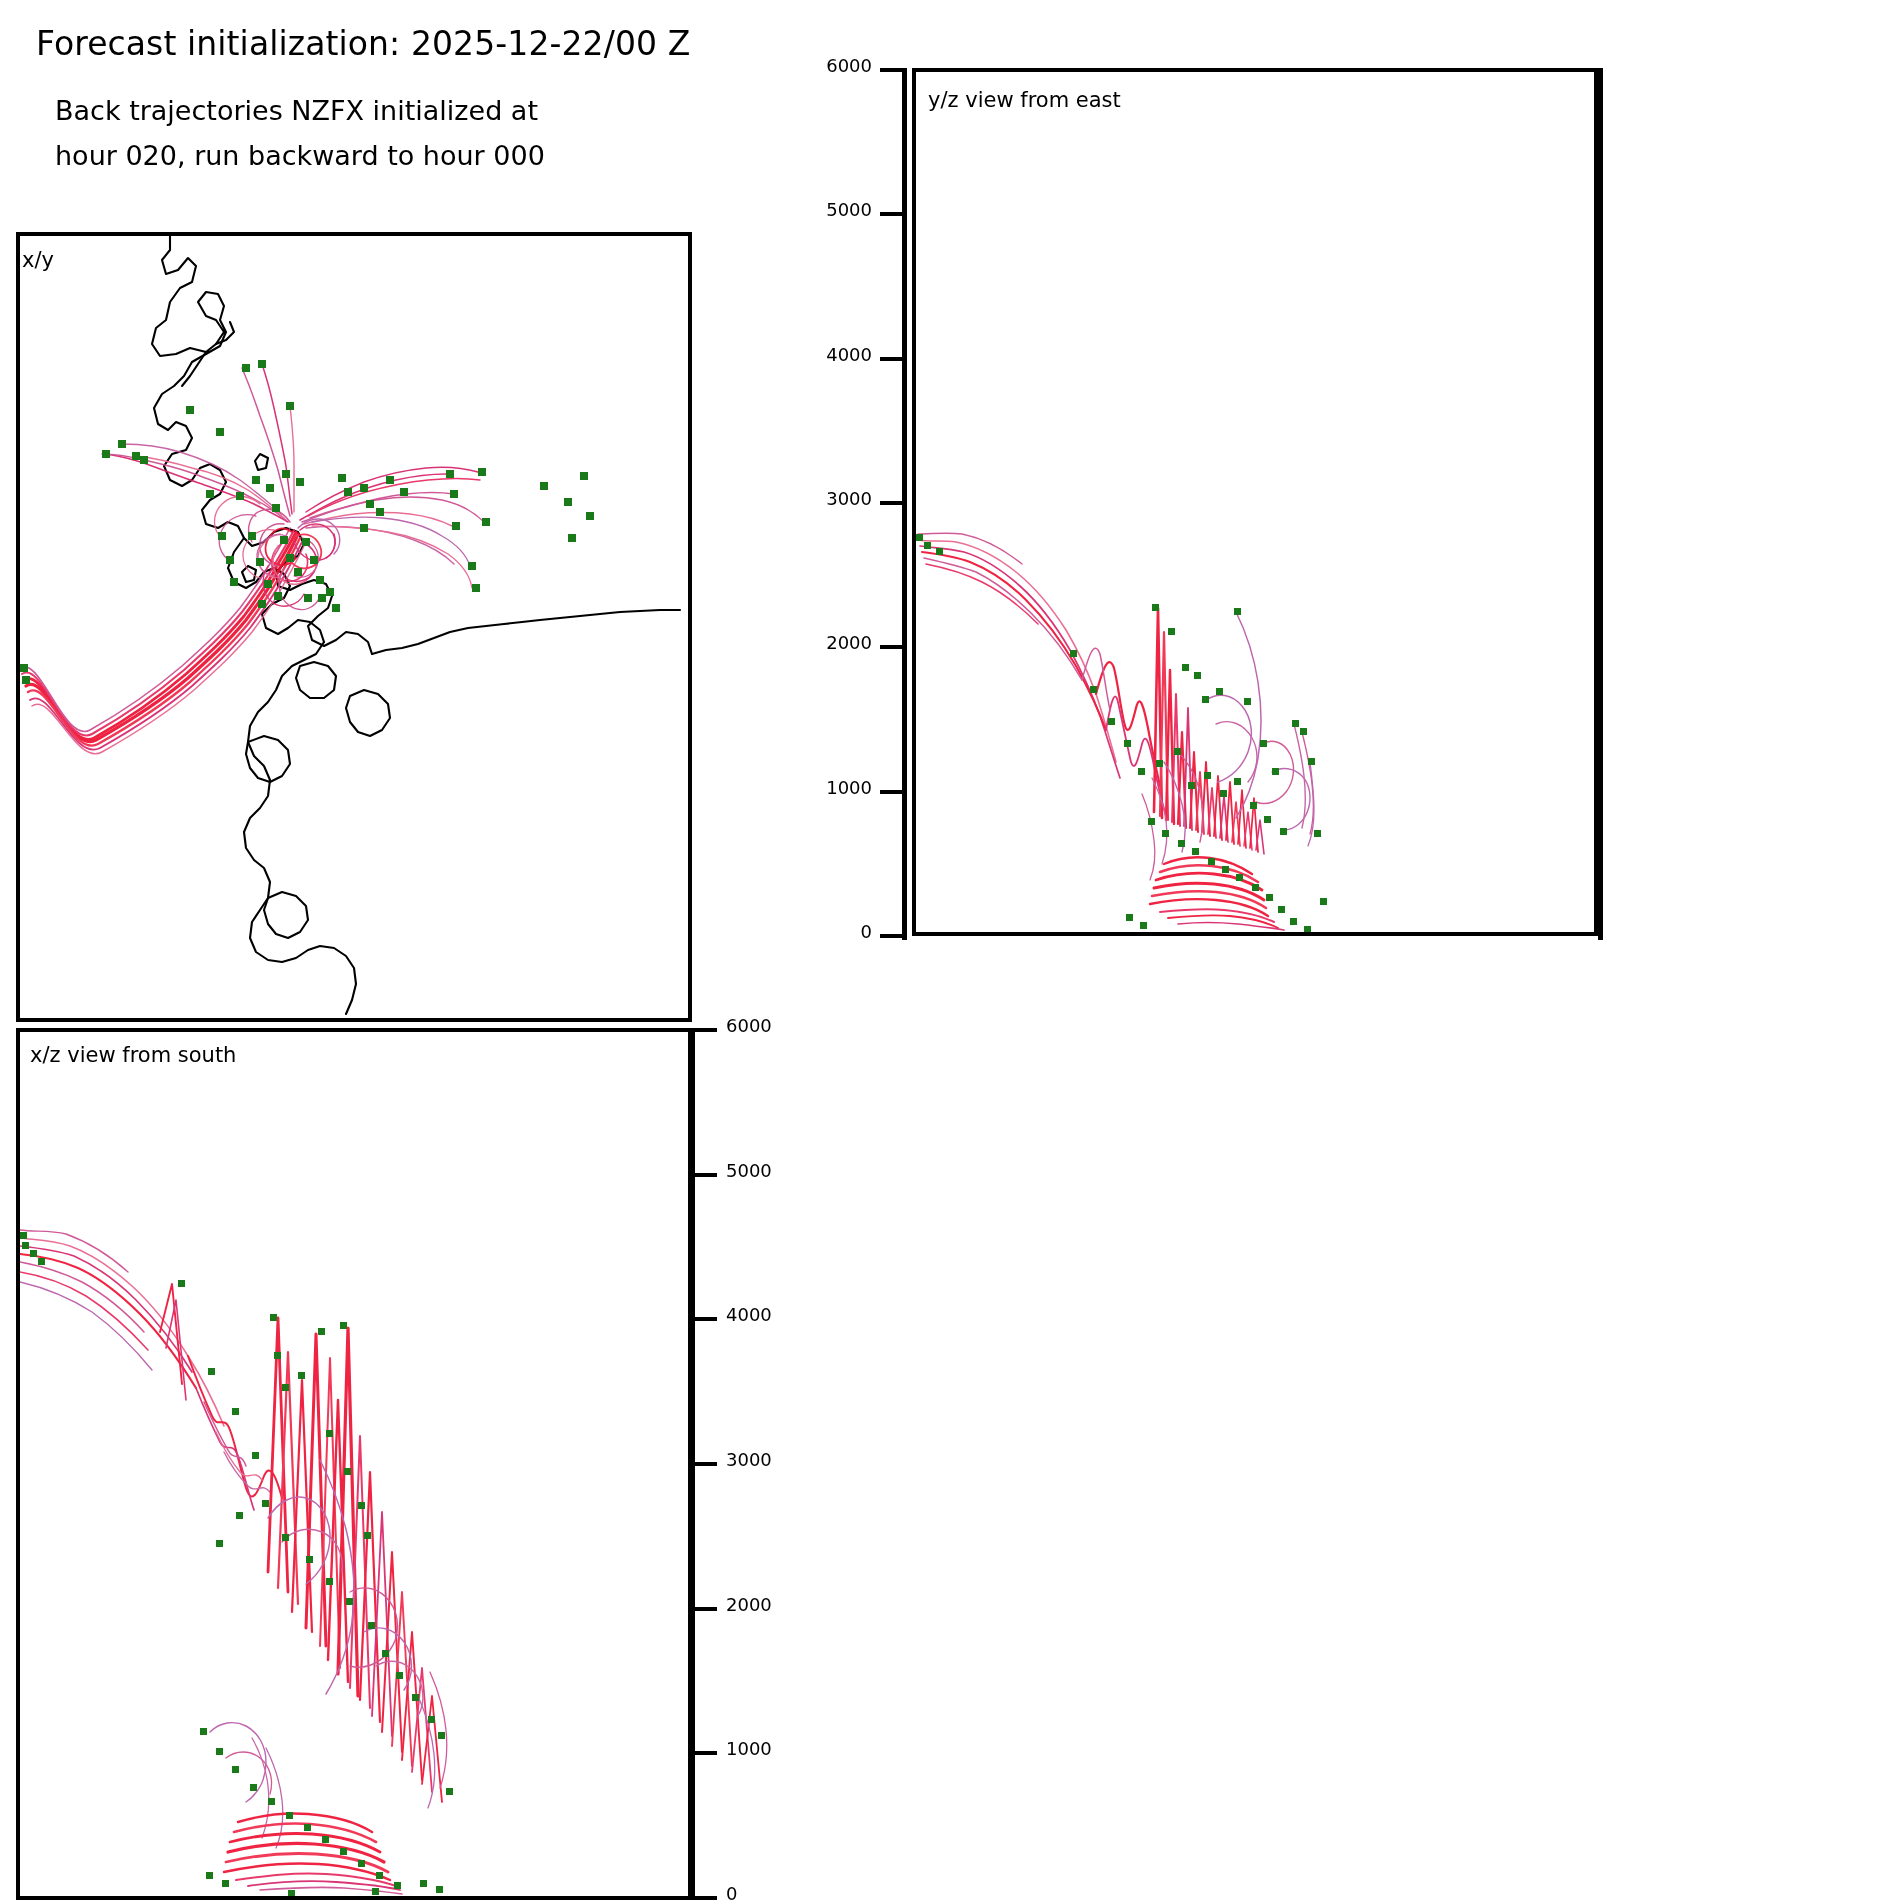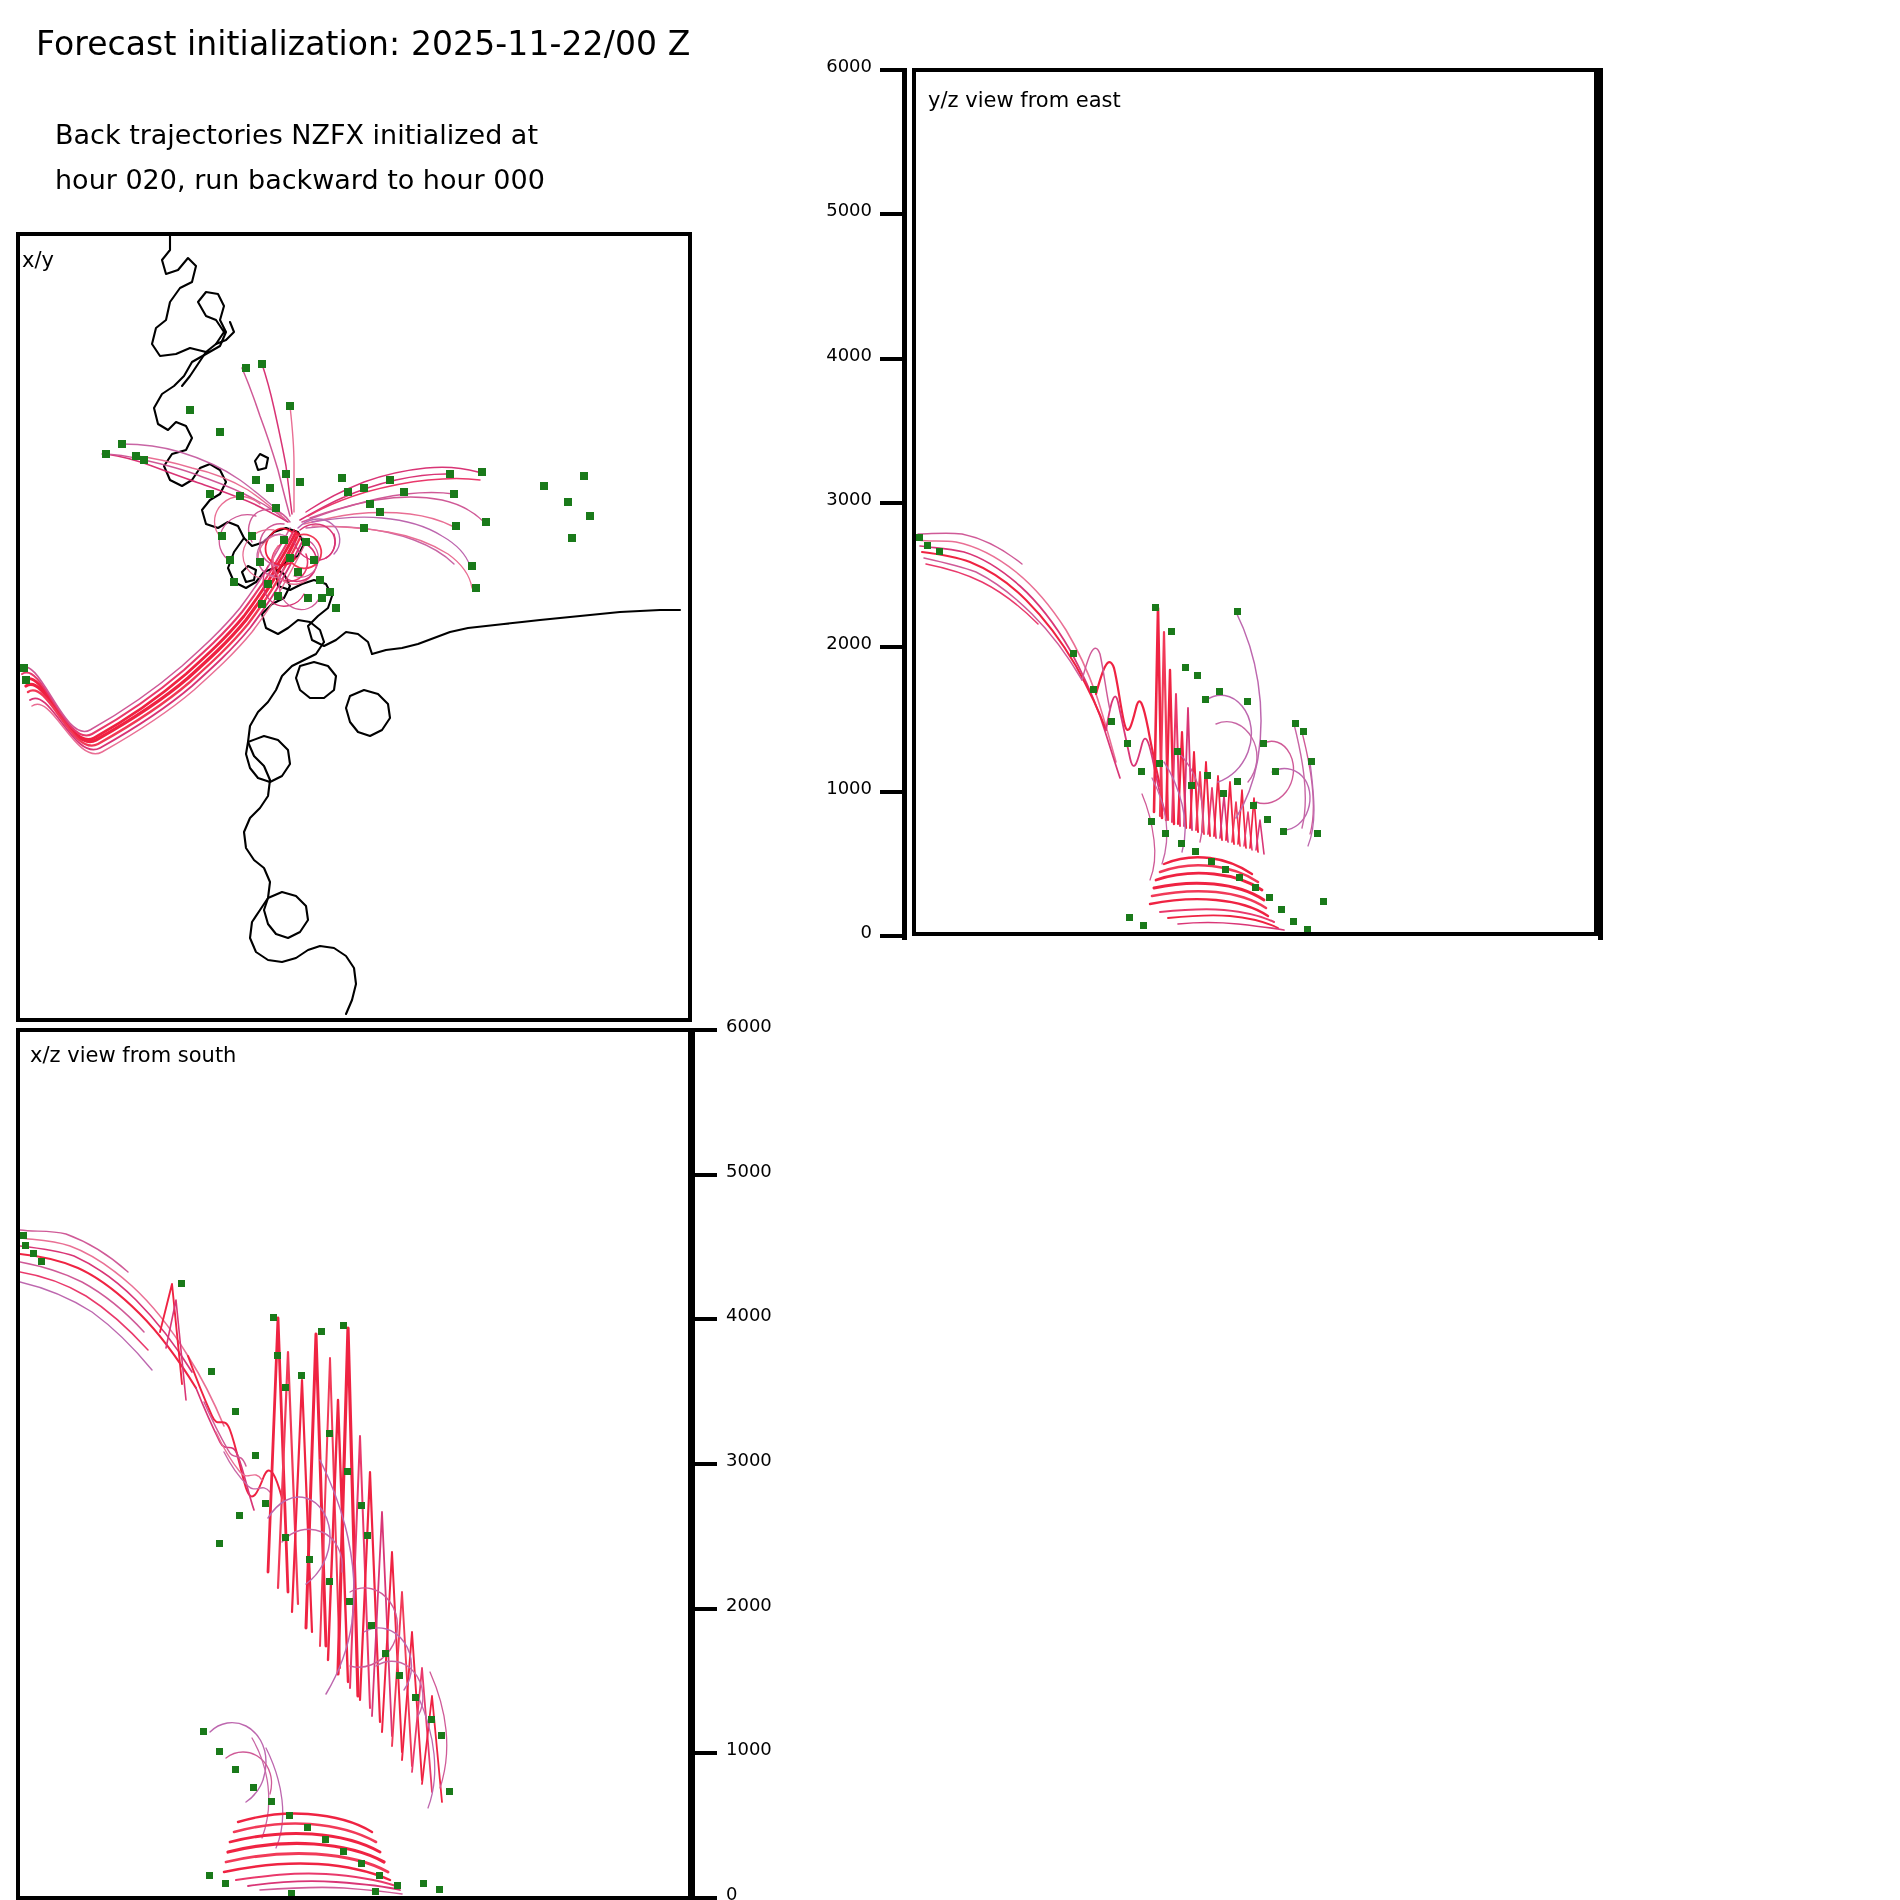--- a/index.html
+++ b/index.html
@@ -8,21 +8,21 @@
     font-family:"DejaVu Sans","Liberation Sans",sans-serif;
     color:#000;
   }
   .abs{position:absolute;}
 
   
   #title{
     left:36px;top:24px;font-size:33px;letter-spacing:0.1px;white-space:nowrap;
   }
   #subtitle{
-    left:55px;top:88px;font-size:27px;line-height:45px;white-space:pre-line;margin-top:24px;
+    left:55px;top:88px;font-size:27px;line-height:45px;white-space:pre-line;
   }
 
   
   .panel{border:4px solid #000;background:#fff;box-sizing:border-box;}
   .panel-label{font-size:21px;}
 
   #panel-xy{left:16px;top:232px;width:676px;height:790px;}
   #label-xy{left:22px;top:248px;}
 
   #panel-yz{left:912px;top:68px;width:686px;height:868px;}
@@ -42,21 +42,21 @@
 
   
   #xz-axis-right{left:690px;top:1028px;width:5px;height:872px;}
 
   svg{display:block;}
   .plotsvg{position:absolute;left:0;top:0;}
 </style>
 </head>
 <body>
 
-<div class="abs" id="title">Forecast initialization: 2025-11-22/00 Z</div>
+<div class="abs" id="title">Forecast initialization: 2025-12-22/00 Z</div>
 <div class="abs" id="subtitle">Back trajectories NZFX initialized at
 hour 020, run backward to hour 000</div>
 
 <div class="abs panel" id="panel-xy">
   <svg class="plotsvg" width="668" height="782" viewBox="0 0 668 782">
     <g fill="none" stroke="#000000" stroke-width="2.1" stroke-linejoin="round" stroke-linecap="round">
       <path d="M150,0 L150,14 L142,24 L146,38 L158,34 L168,22 L176,30 L172,46 L160,52
                L150,66 L146,84 L136,92 L132,108 L140,120 L156,118 L170,112 L186,116
                L196,108 L204,96 L196,84 L186,80 L178,66 L186,56 L198,58 L204,70
                L200,84 L206,96 L200,110 L186,118 L172,126 L164,140 L154,150 L142,158

